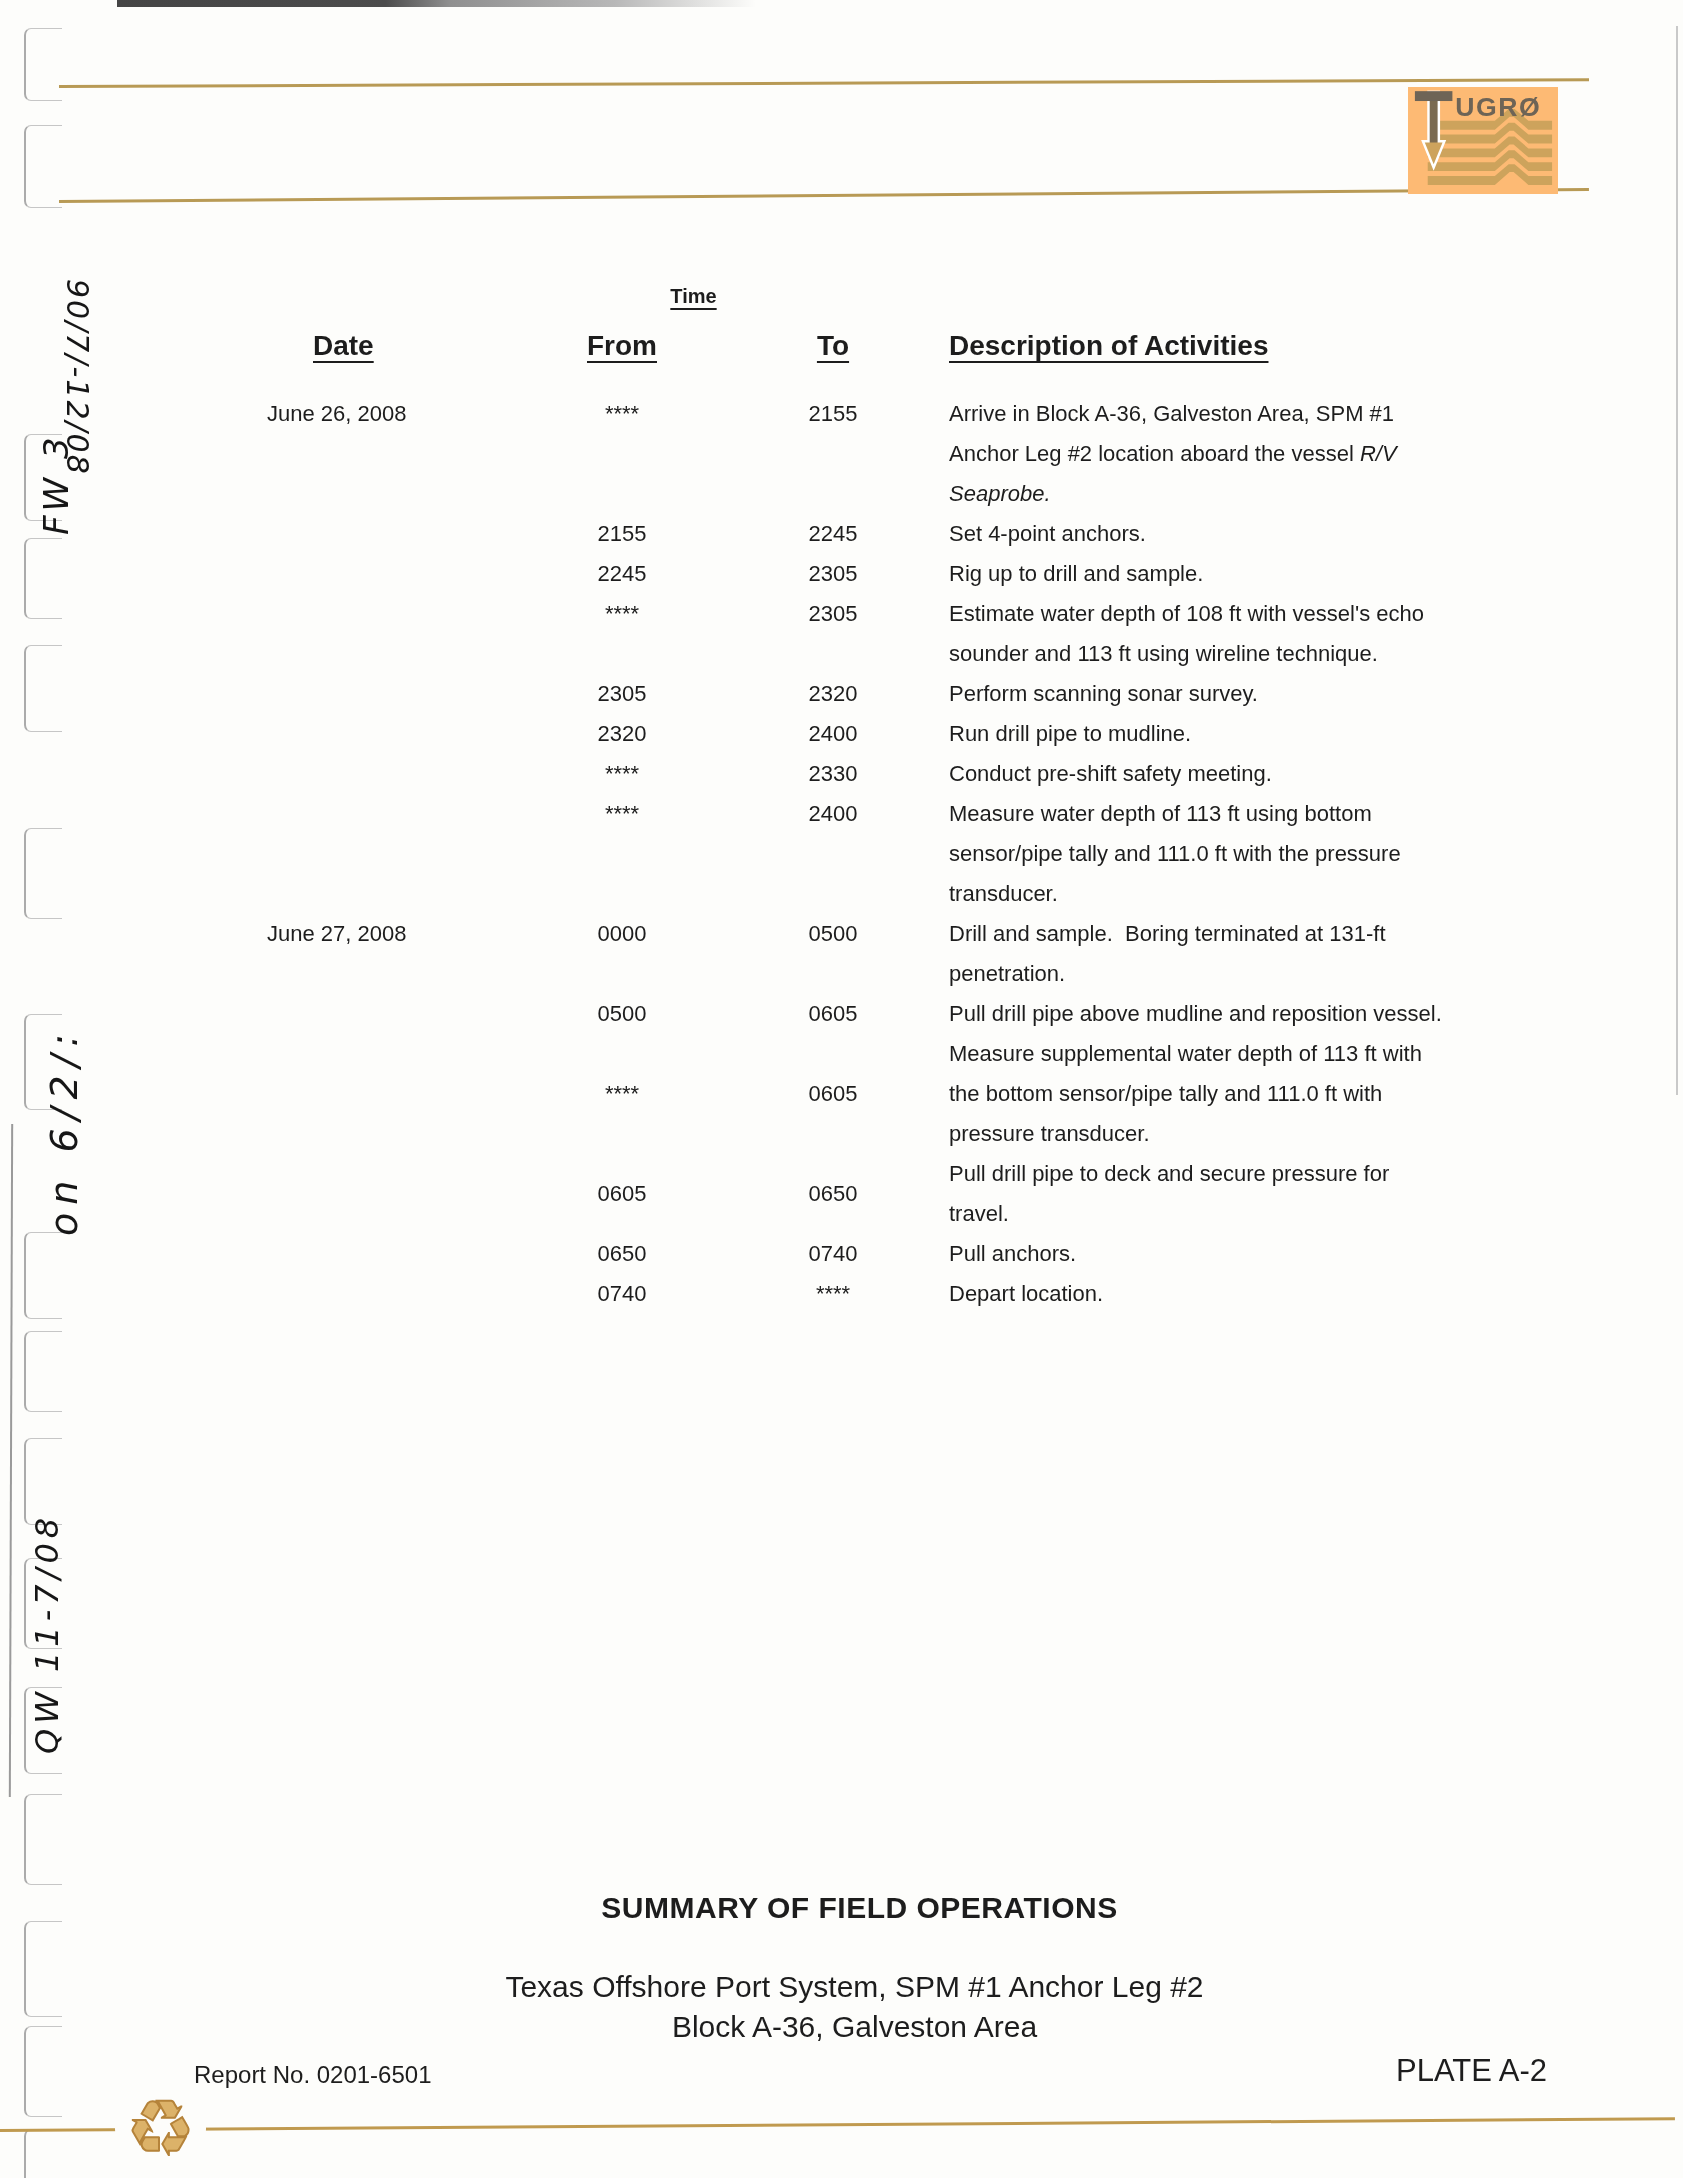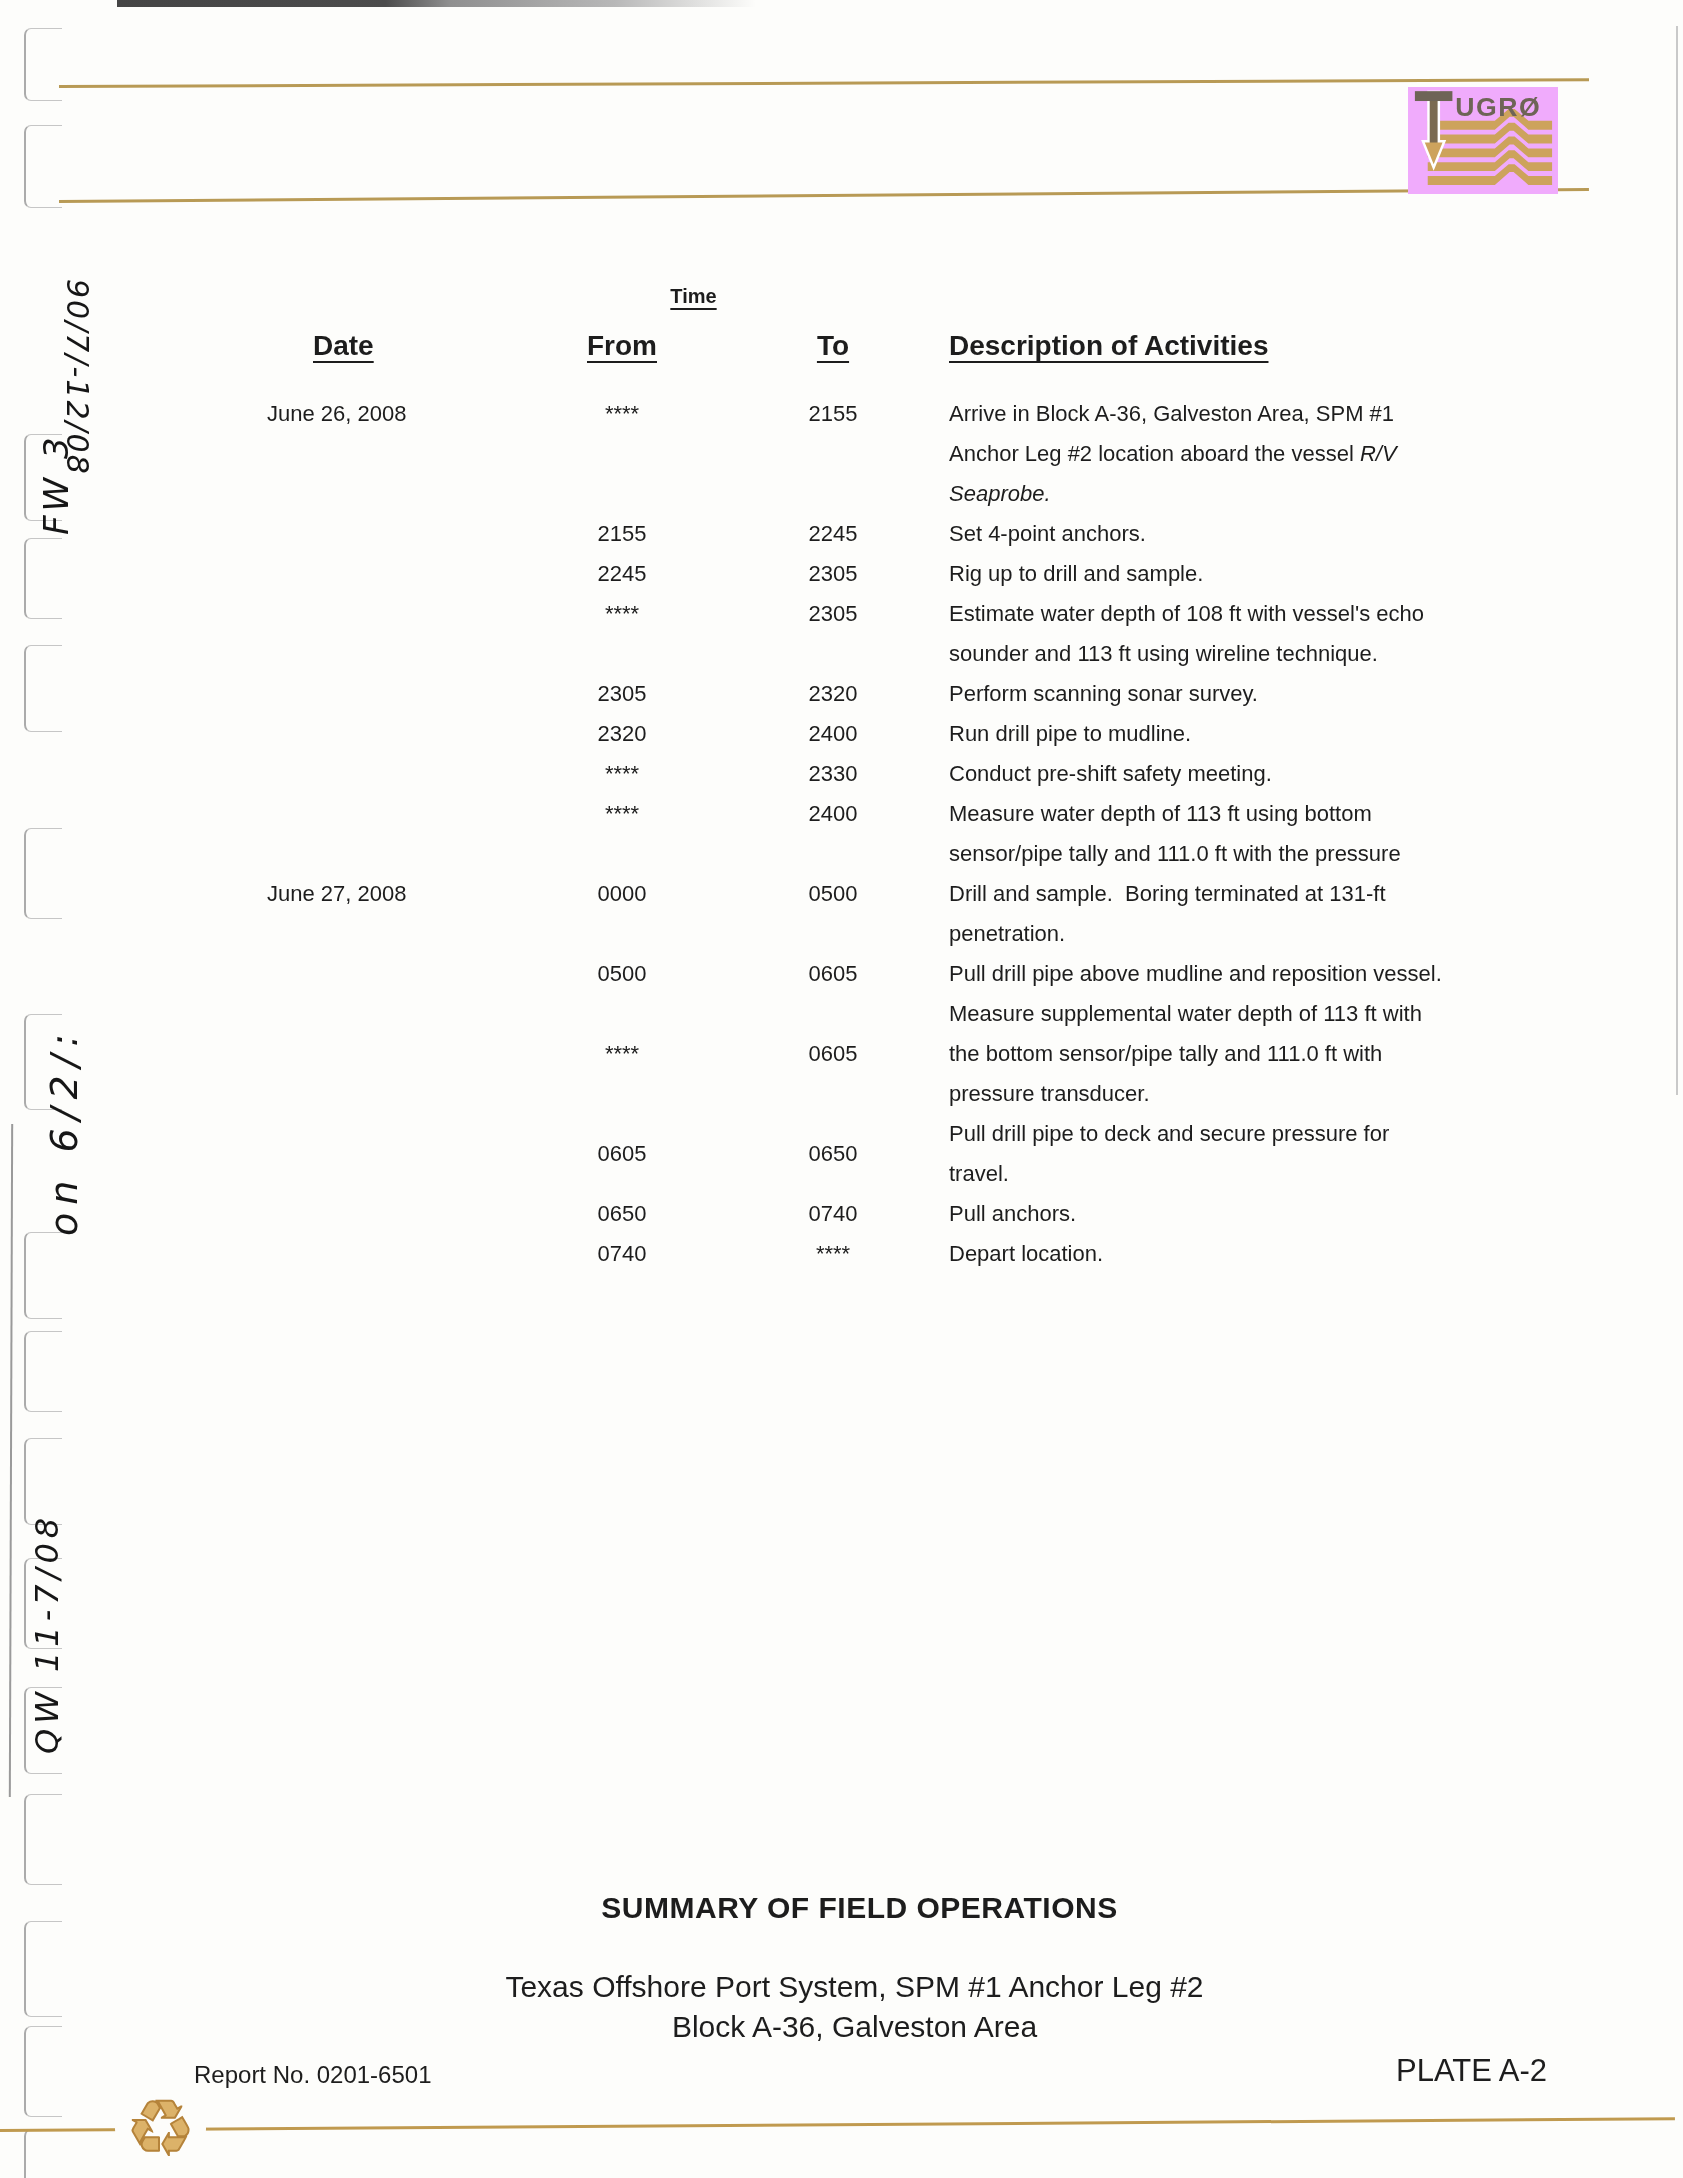--- a/index.html
+++ b/index.html
@@ -30,21 +30,21 @@
     border-top:1.5px solid #c6c6c6;
     border-bottom:1.5px solid #c6c6c6;
     border-radius:7px 0 0 7px;
   }
   
   .gold-line{position:absolute;height:2.5px;background:#b89a55;transform-origin:left center;}
   .gold-line.l1{top:85px;left:59px;width:1530px;transform:rotate(-.25deg);}
   .gold-line.l2{top:200px;left:59px;width:1530px;transform:rotate(-.45deg);}
   .gold-line.l3{top:2129px;left:0;width:1675px;transform:rotate(-.4deg);background:#c09a4f;}
   
-  .logo{position:absolute;left:1408px;top:87px;width:150px;height:107px;background:#f0abfc;}
+  .logo{position:absolute;left:1408px;top:87px;width:150px;height:107px;background:#fdba74;}
   
   .time-label{
     position:absolute;left:624px;top:285px;width:139px;
     text-align:center;font-size:20px;font-weight:bold;
     text-decoration:underline;text-underline-offset:5px;
   }
   .table-head,.t-row{display:flex;align-items:flex-start;}
   .table-head{position:absolute;left:267px;top:330px;width:1218px;font-weight:bold;font-size:28px;}
   .table-head .hcell{text-decoration:underline;text-underline-offset:6px;}
   .table-body{position:absolute;left:267px;top:394px;width:1218px;font-size:22px;line-height:40px;}
@@ -210,20 +210,21 @@
           <div class="d-line"><span>Conduct pre-shift safety meeting.</span></div>
         </div>
       </div>
       <div class="t-row">
         <div class="c-date"></div>
         <div class="c-from">****</div>
         <div class="c-to">2400</div>
         <div class="c-desc">
           <div class="d-line"><span>Measure water depth of 113 ft using bottom</span></div>
           <div class="d-line"><span>sensor/pipe tally and 111.0 ft with the pressure</span></div>
+          <div class="d-line"><span>transducer.</span></div>
         </div>
       </div>
       <div class="t-row">
         <div class="c-date">June 27, 2008</div>
         <div class="c-from">0000</div>
         <div class="c-to">0500</div>
         <div class="c-desc">
           <div class="d-line"><span>Drill and sample.&nbsp; Boring terminated at 131-ft</span></div>
           <div class="d-line"><span>penetration.</span></div>
         </div>

